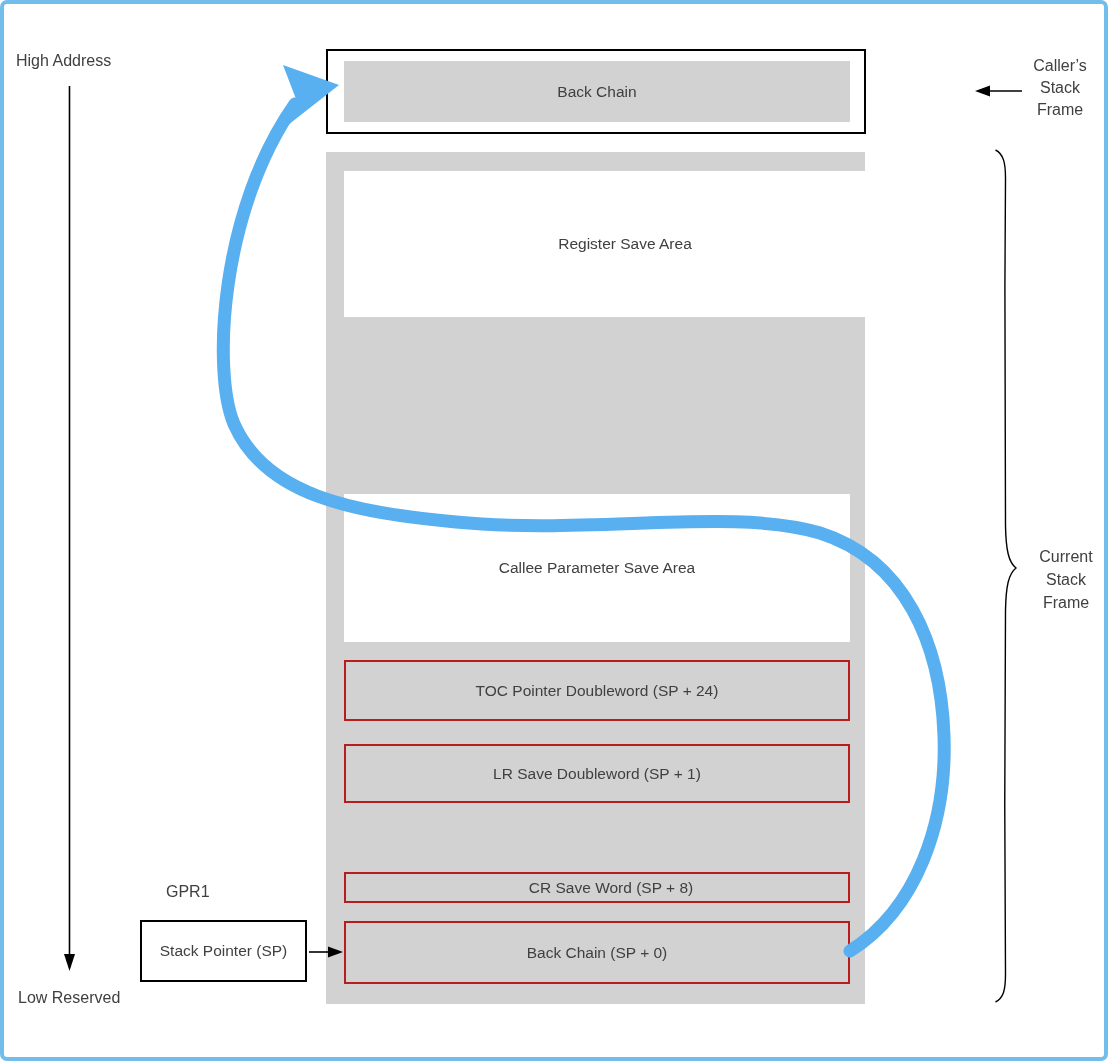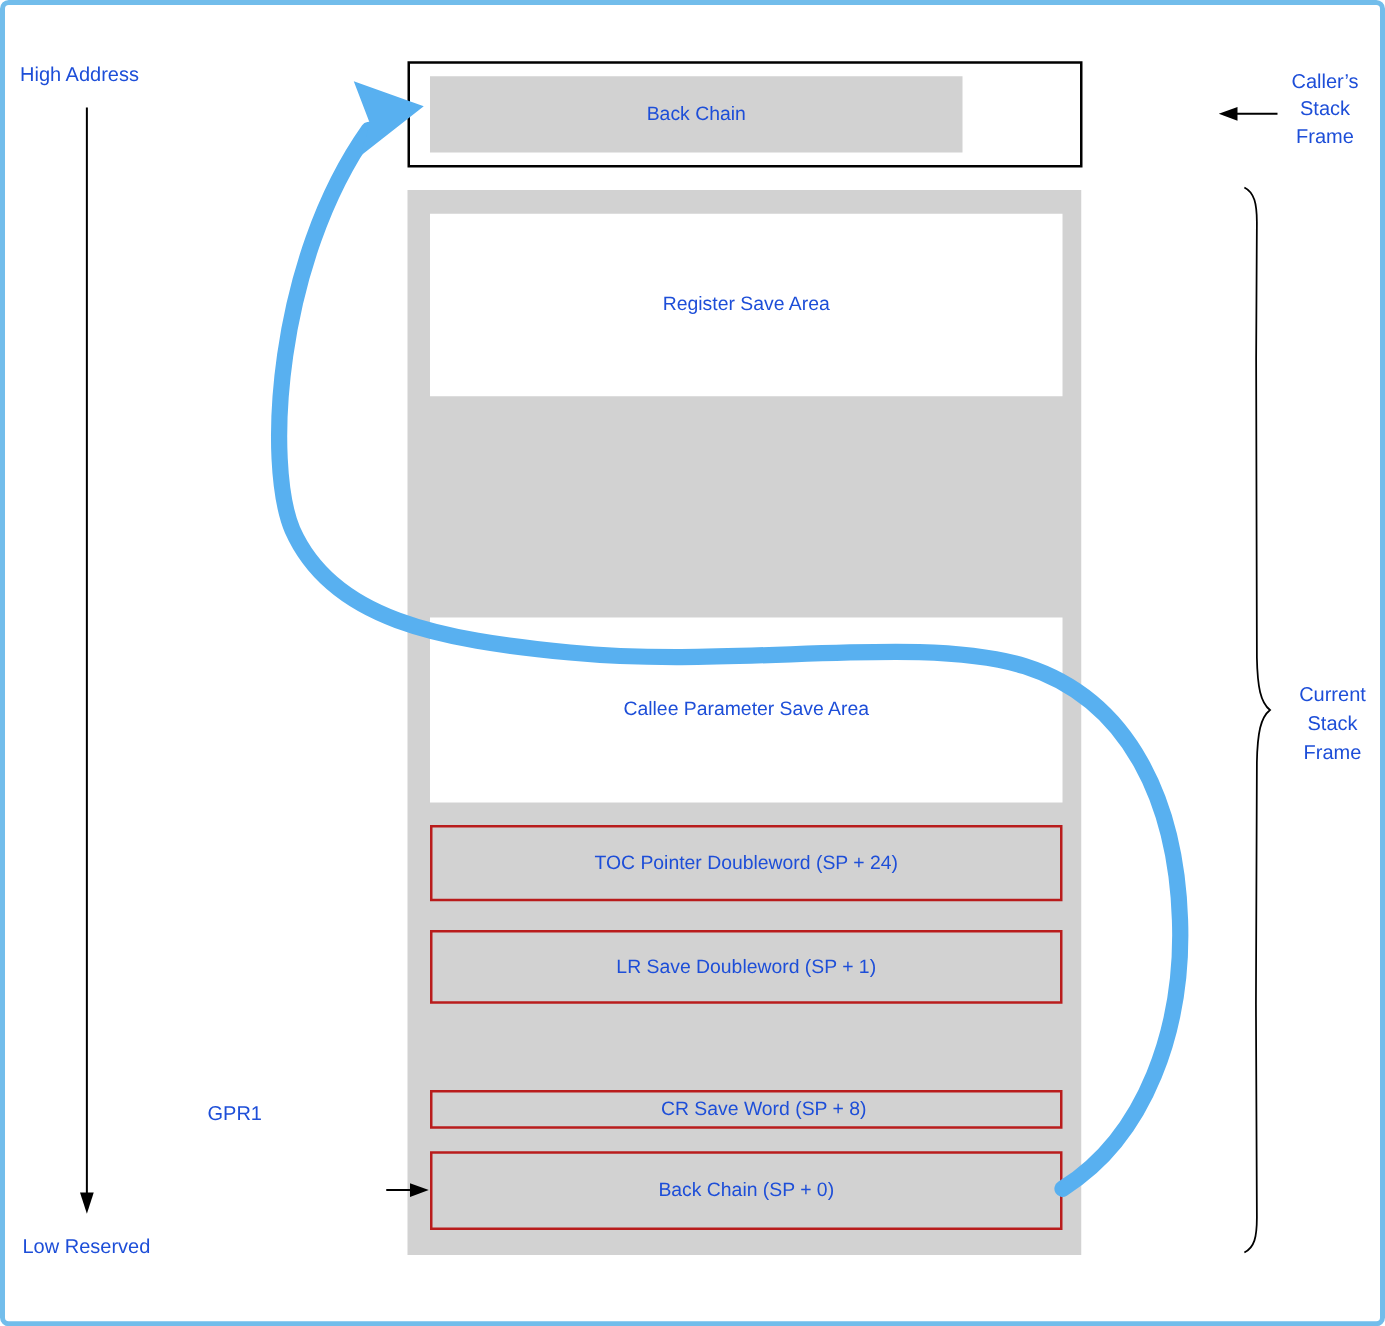--- a/index.html
+++ b/index.html
@@ -5,54 +5,54 @@
   html,body{margin:0;padding:0;background:#ffffff;}
   .page{
     position:relative;
     width:1108px;height:1061px;
     box-sizing:border-box;
     background:#ffffff;
     border:4px solid #72bdeb;
     border-radius:7px;
     overflow:hidden;
     font-family:"Liberation Sans","DejaVu Sans",sans-serif;
-    color:#1d4ed8;
+    color:#404040;
   }
   .abs{position:absolute;}
   .txt{font-size:16px;line-height:20px;white-space:nowrap;}
   .side-label{
     font-size:16px;line-height:22px;text-align:center;
     white-space:pre-line;
   }
   
   .caller-outer{
     left:322px;top:45px;width:540px;height:85px;
     box-sizing:border-box;border:2px solid #000;background:#fff;
   }
   .caller-inner{
-    left:340px;top:57px;width:426px;height:61px;
+    left:340px;top:57px;width:506px;height:61px;
     background:#d2d2d2;display:flex;align-items:center;justify-content:center;
     font-size:15.5px;
   }
   
   .container{
     left:322px;top:148px;width:539px;height:852px;
     background:#d2d2d2;
   }
   .region{
     left:340px;width:506px;
     display:flex;align-items:center;justify-content:center;
     font-size:15.5px;text-align:center;
   }
   .region.white{background:#ffffff;}
   .region.grayb{
     background:#d2d2d2;
     box-sizing:border-box;border:2px solid #b91c1c;
   }
-  .r0{top:167px;height:146px;}
+  .r0{top:167px;height:146px;padding-left:28px;}
   .r1{top:330px;height:145px;}
   .r2{top:490px;height:148px;}
   .r3{top:656px;height:61px;}
   .r4{top:740px;height:59px;}
   .r5{top:822px;height:27px;}
   .r6{top:868px;height:31px;padding-left:28px;}
   .r7{top:917px;height:63px;}
   
   .gpr1{left:162px;top:879px;width:120px;text-align:left;font-size:16px;}
   .sp-box{
@@ -104,20 +104,23 @@
   </div>
   <div class="abs region grayb r7">
     <span>Back Chain (SP + 0)</span>
   </div>
 
   <div class="abs side-label current-side">Current
 Stack
 Frame</div>
 
   <div class="abs gpr1">GPR1</div>
+  <div class="abs sp-box">
+    <span>Stack Pointer (SP)</span>
+  </div>
 
   <svg class="overlay" viewBox="0 0 1108 1061">
 
     <g>
       <line x1="65.5" y1="82" x2="65.5" y2="952" stroke="#000" stroke-width="1.6"></line>
       <polygon points="65.5,967 60,950 71,950" fill="#000"></polygon>
     </g>
 
     <g>
       <line x1="984" y1="87" x2="1018" y2="87" stroke="#000" stroke-width="1.6"></line>

